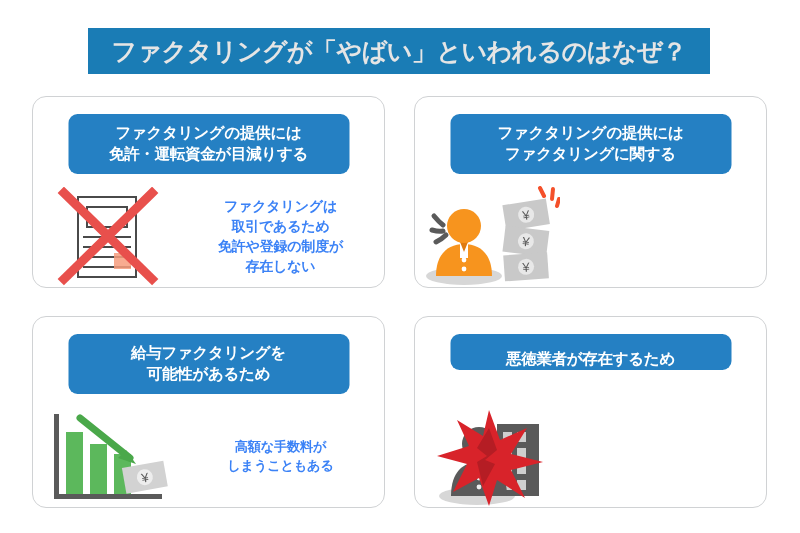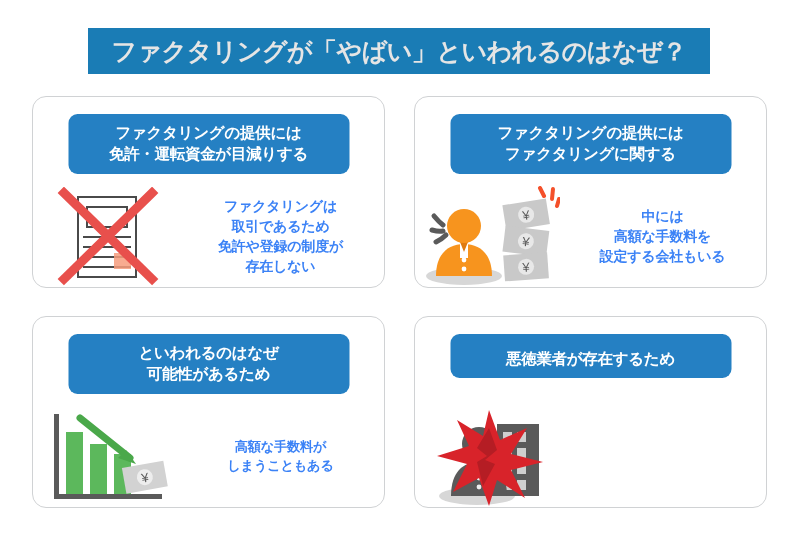--- a/index.html
+++ b/index.html
@@ -71,21 +71,21 @@
   .pill-line {
     display: block;
     color: #ffffff;
     font-size: 15.5px;
     font-weight: bold;
     line-height: 1.33;
     letter-spacing: -0.3px;
     white-space: nowrap;
   }
   .pill.single {
-    padding: 15px 0 8px 0;
+    padding: 15px 0 0 0;
   }
 
   .card-body {
     position: absolute;
     left: 0;
     top: 88px;
     width: 353px;
     height: 104px;
     display: flex;
     align-items: center;
@@ -185,31 +185,26 @@
           <g transform="rotate(-4 104 80)">
             <rect x="84" y="68" width="44" height="26" fill="#c9c9c9"></rect>
             <circle cx="106" cy="81" r="8" fill="#e8e8e8"></circle>
             <text x="106" y="86" font-size="13" text-anchor="middle" fill="#5a5a5a" font-family="'Liberation Sans',sans-serif">¥</text>
           </g>
           <path d="M124 10 L120 2" stroke="#f4502a" stroke-width="4" stroke-linecap="round"></path>
           <path d="M132 13 L133 3" stroke="#f4502a" stroke-width="4" stroke-linecap="round"></path>
           <path d="M137 20 L139 13" stroke="#f4502a" stroke-width="4" stroke-linecap="round"></path>
         </svg>
       </div>
-      <div class="copy">
-        <span class="copy-line">中には</span>
-        <span class="copy-line">高額な手数料を</span>
-        <span class="copy-line">設定する会社もいる</span>
-      </div>
     </div>
   </div>
 
   <div class="card card-3">
     <div class="pill">
-      <span class="pill-line">といわれるのはなぜ</span>
+      <span class="pill-line">給与ファクタリングを</span>
       <span class="pill-line">可能性があるため</span>
     </div>
     <div class="card-body">
       <div class="art">
         <svg width="124" height="102" viewBox="0 0 124 102">
           <rect x="8" y="8" width="5" height="84" fill="#5a5a5a"></rect>
           <rect x="8" y="88" width="108" height="5" fill="#5a5a5a"></rect>
           <rect x="20" y="26" width="17" height="62" fill="#5cb85c"></rect>
           <rect x="44" y="38" width="17" height="50" fill="#5cb85c"></rect>
           <rect x="68" y="48" width="17" height="40" fill="#5cb85c"></rect>

